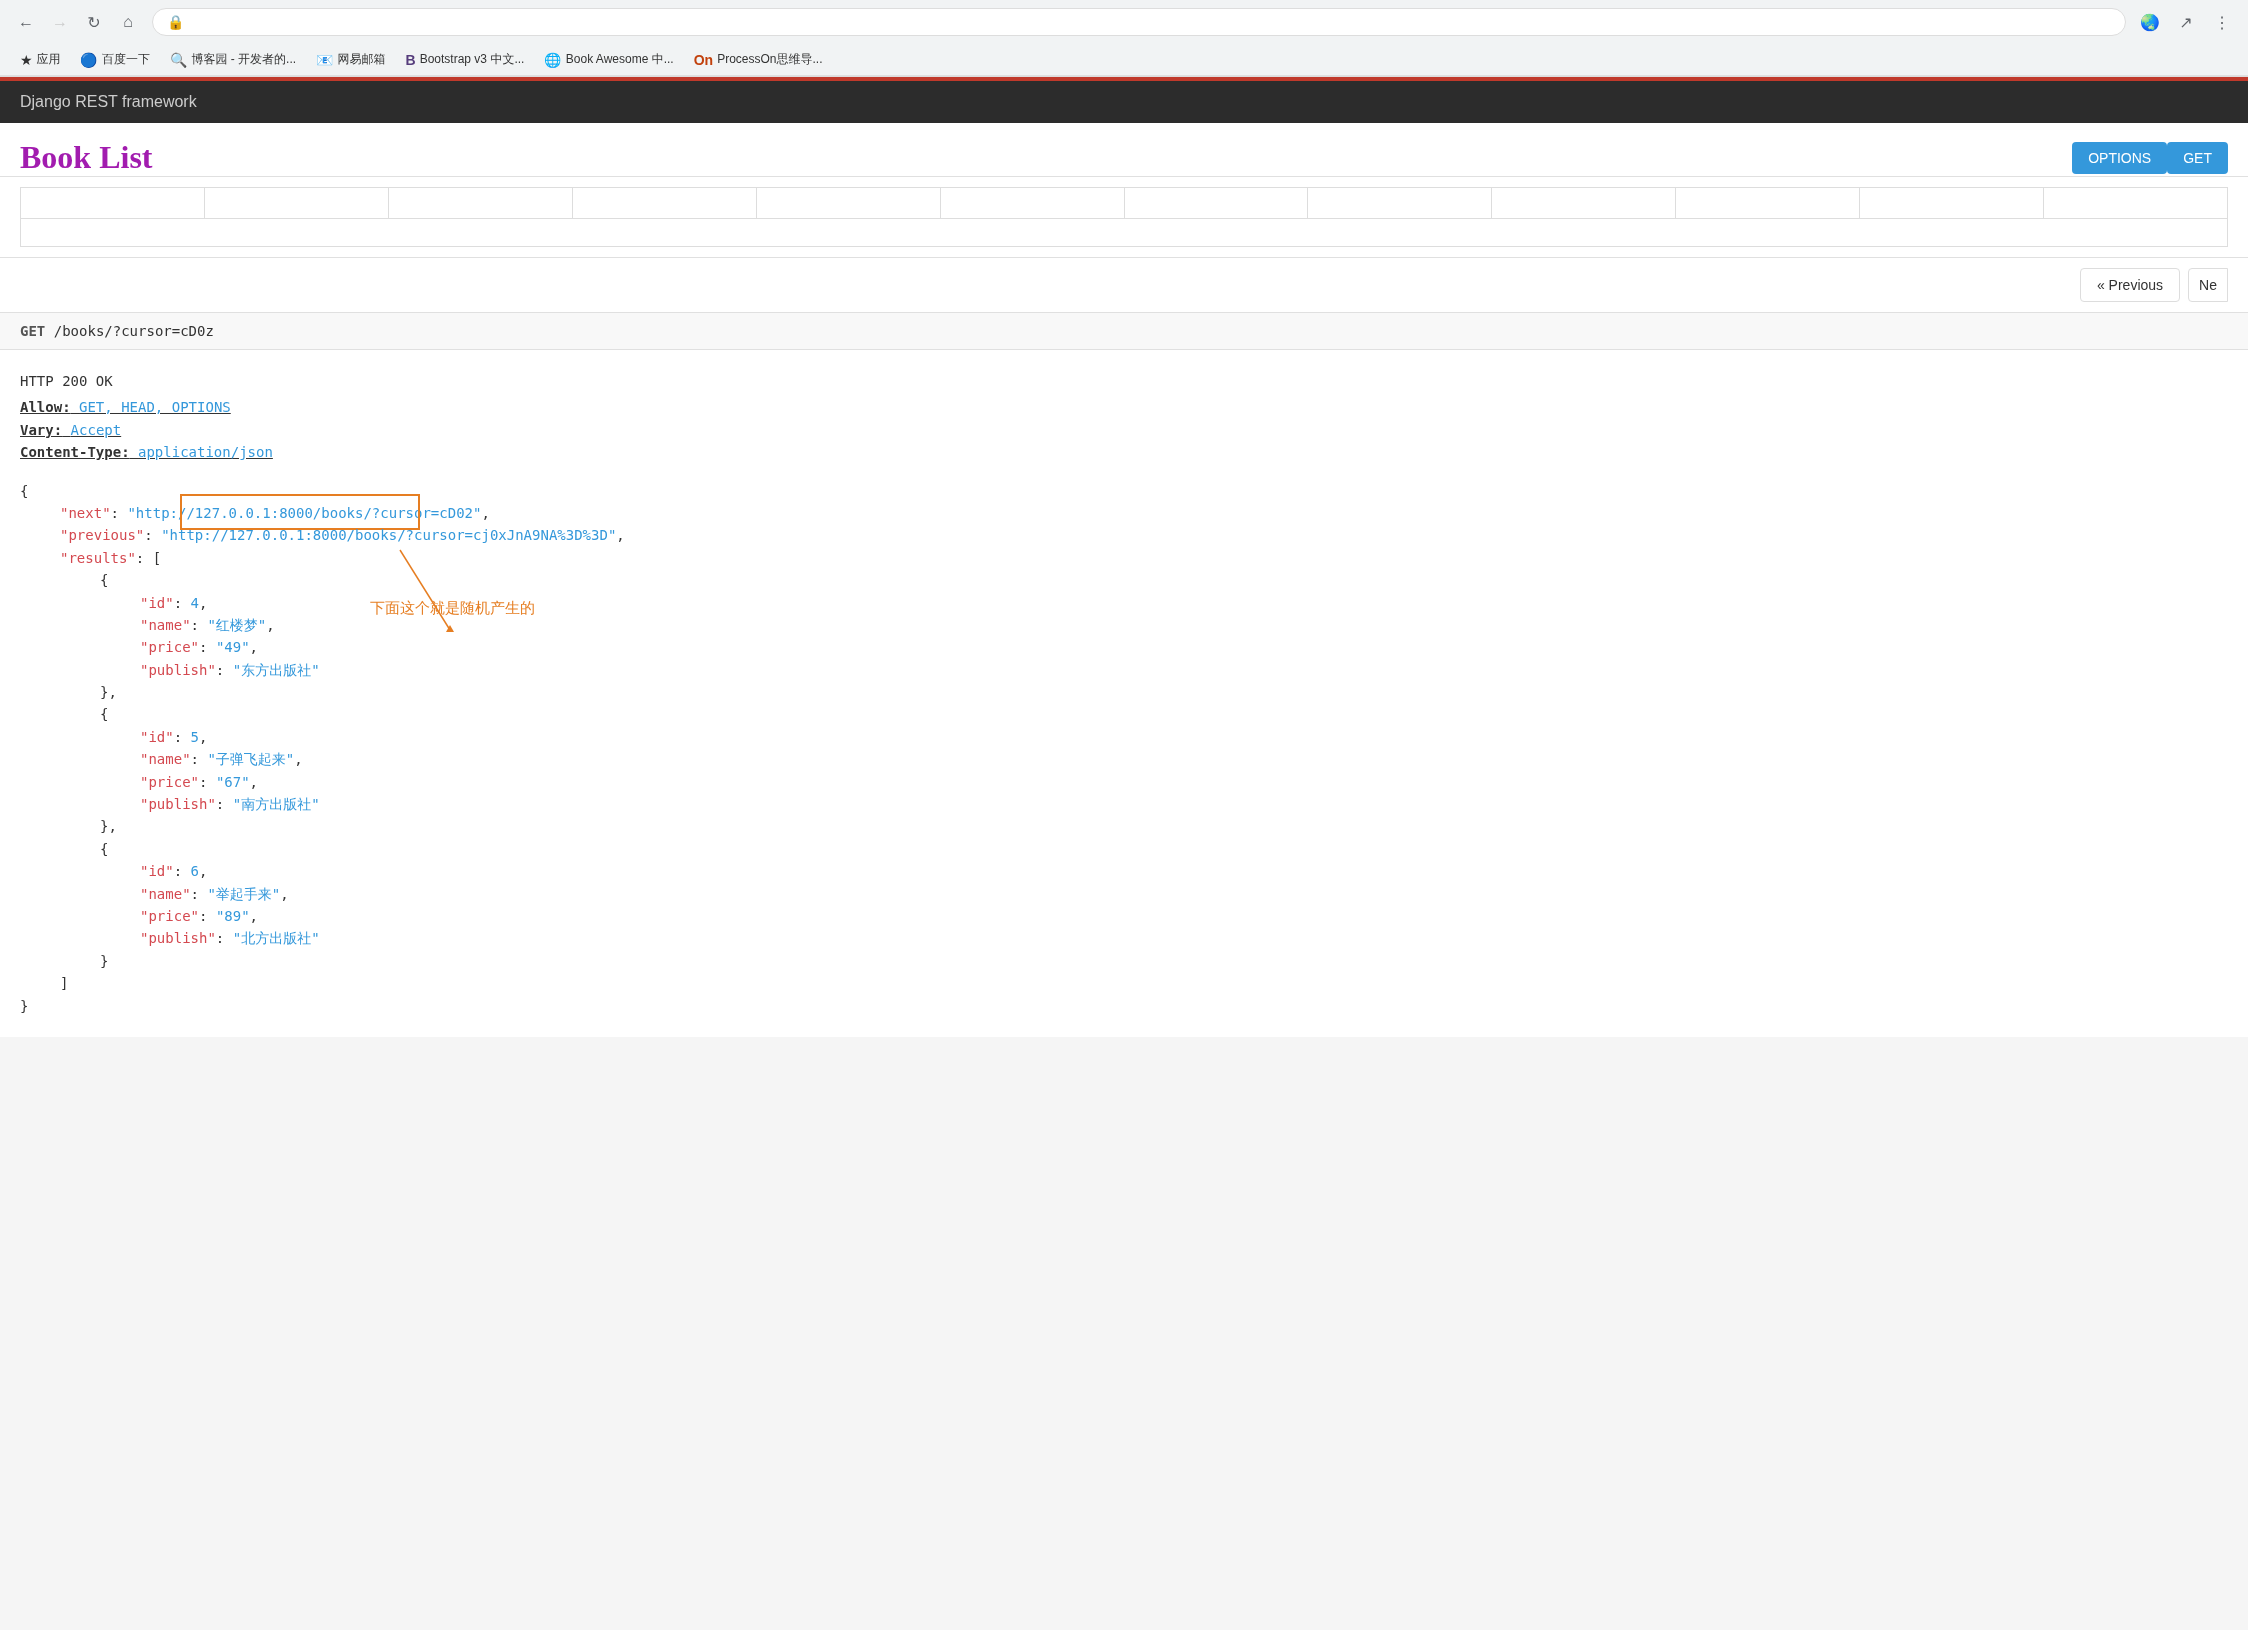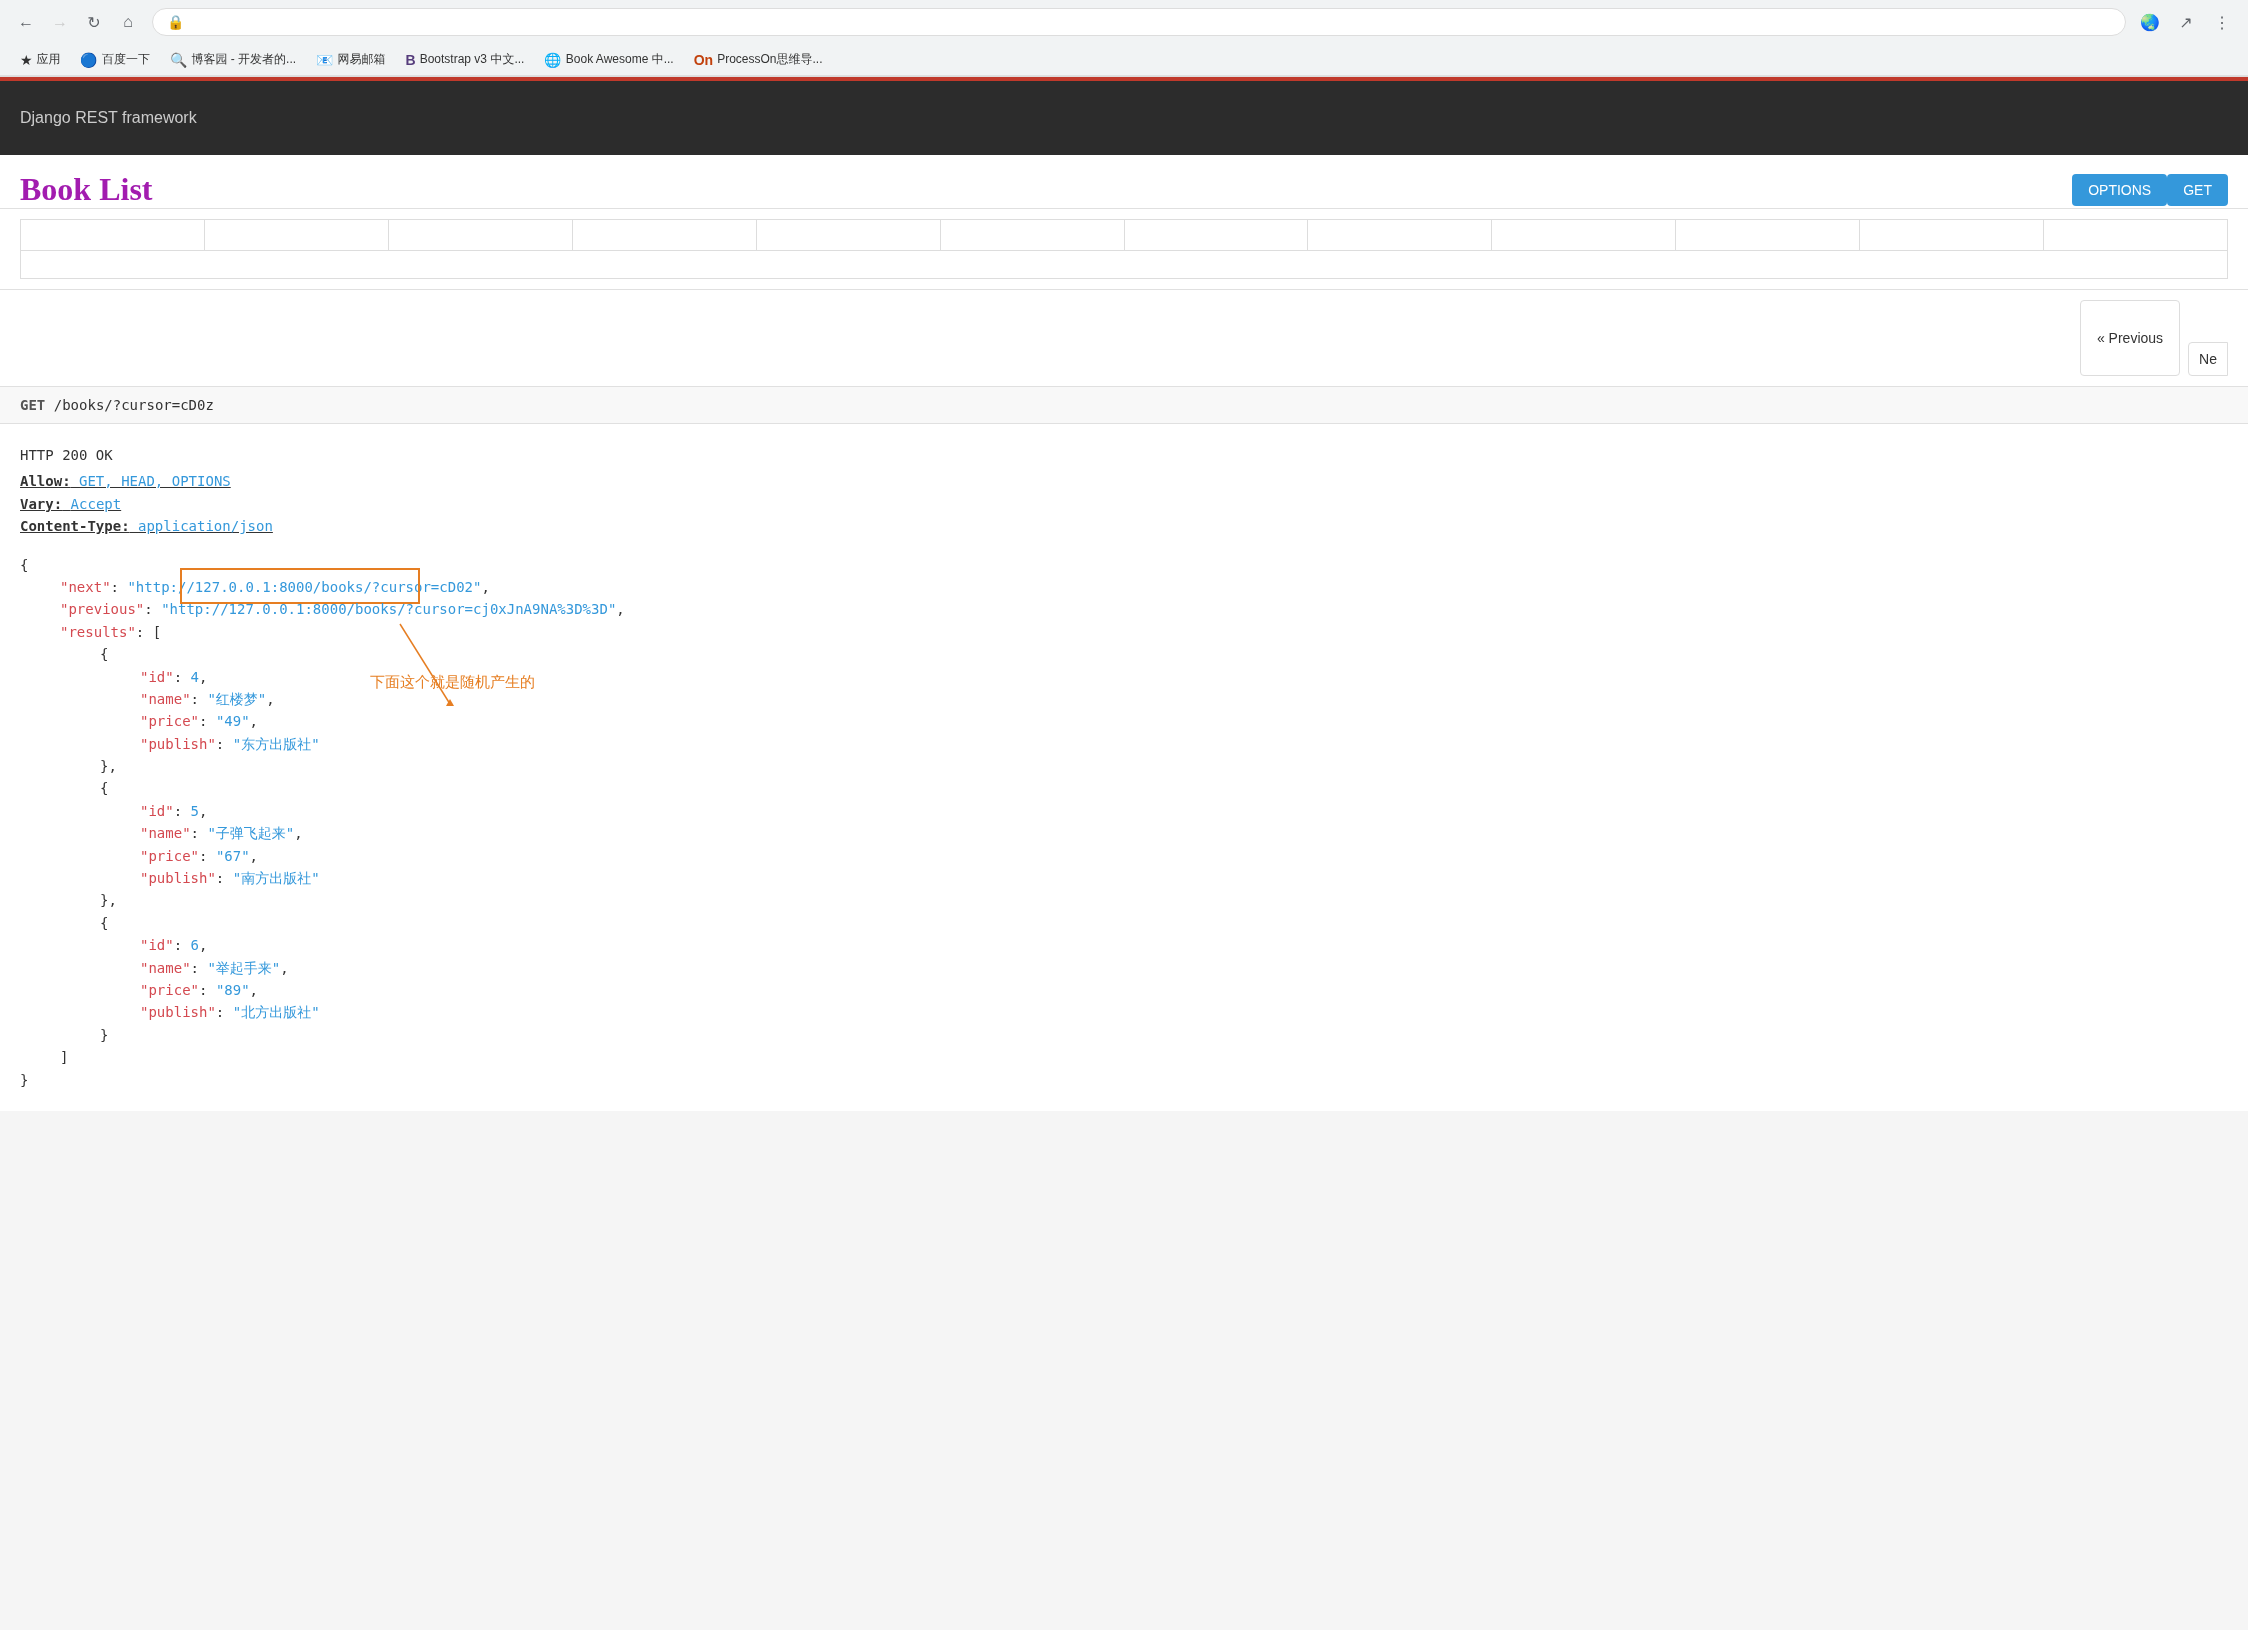--- a/index.html
+++ b/index.html
@@ -98,21 +98,21 @@
     
     .accent-bar {
       height: 4px;
       background: #c0392b;
     }
 
     
     .drf-header {
       background: #2c2c2c;
       color: #ccc;
-      padding: 28px 20px;
+      padding: 12px 20px;
       display: flex;
       align-items: center;
       justify-content: space-between;
       text-align: right;
     }
     .drf-title { font-size: 16px; color: #ccc; }
 
     
     .drf-content {
       background: white;
@@ -237,21 +237,20 @@
     
     .pagination-next-partial {
       padding: 8px 10px;
       background: white;
       border: 1px solid #ddd;
       border-radius: 4px 0 0 4px;
       cursor: pointer;
       font-size: 14px;
       color: #333;
       overflow: hidden;
-      margin-top: 42px;
     }
   </style>
 </head>
 <body>
 
 <div class="browser-chrome">
   <div class="browser-toolbar">
     <div class="browser-nav-btns">
       <button class="browser-nav-btn">←</button>
       <button class="browser-nav-btn disabled">→</button>

